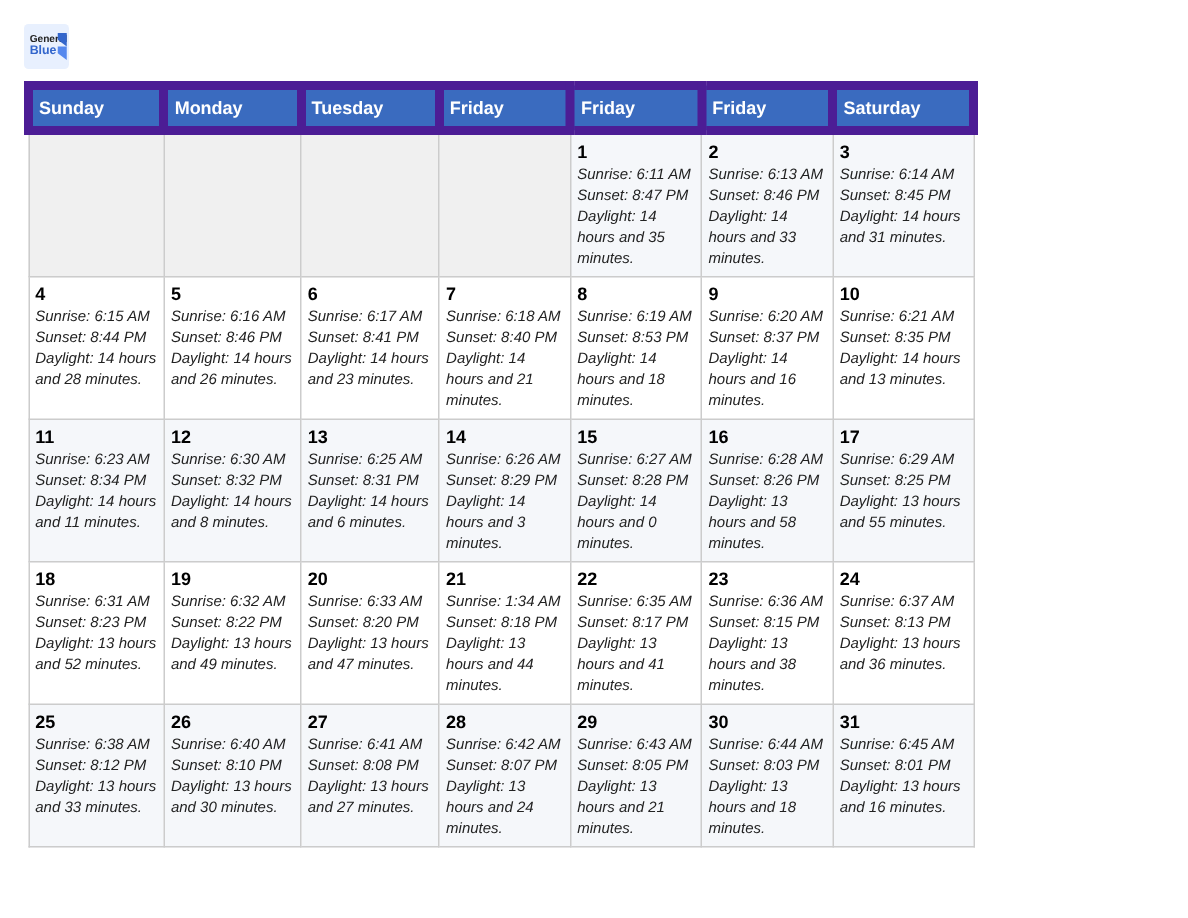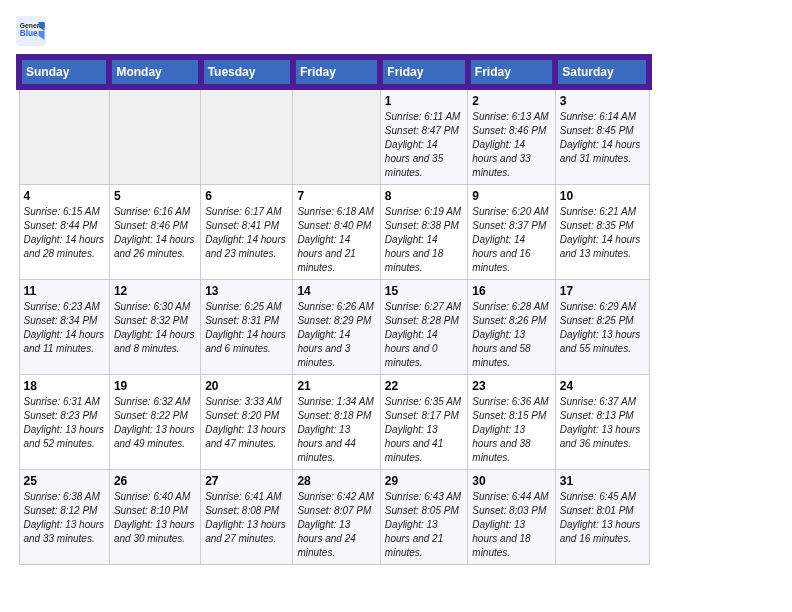--- a/index.html
+++ b/index.html
@@ -190,21 +190,21 @@
           <td>
             <span class="day-num">7</span>
             <div class="day-info">Sunrise: 6:18 AM
 Sunset: 8:40 PM
 Daylight: 14 hours
 and 21 minutes.</div>
           </td>
           <td>
             <span class="day-num">8</span>
             <div class="day-info">Sunrise: 6:19 AM
-Sunset: 8:38 PM
+Sunset: 8:53 PM
 Daylight: 14 hours
 and 18 minutes.</div>
           </td>
           <td>
             <span class="day-num">9</span>
             <div class="day-info">Sunrise: 6:20 AM
 Sunset: 8:37 PM
 Daylight: 14 hours
 and 16 minutes.</div>
           </td>
@@ -277,21 +277,21 @@
           </td>
           <td>
             <span class="day-num">19</span>
             <div class="day-info">Sunrise: 6:32 AM
 Sunset: 8:22 PM
 Daylight: 13 hours
 and 49 minutes.</div>
           </td>
           <td>
             <span class="day-num">20</span>
-            <div class="day-info">Sunrise: 3:33 AM
+            <div class="day-info">Sunrise: 6:33 AM
 Sunset: 8:20 PM
 Daylight: 13 hours
 and 47 minutes.</div>
           </td>
           <td>
             <span class="day-num">21</span>
             <div class="day-info">Sunrise: 1:34 AM
 Sunset: 8:18 PM
 Daylight: 13 hours
 and 44 minutes.</div>

